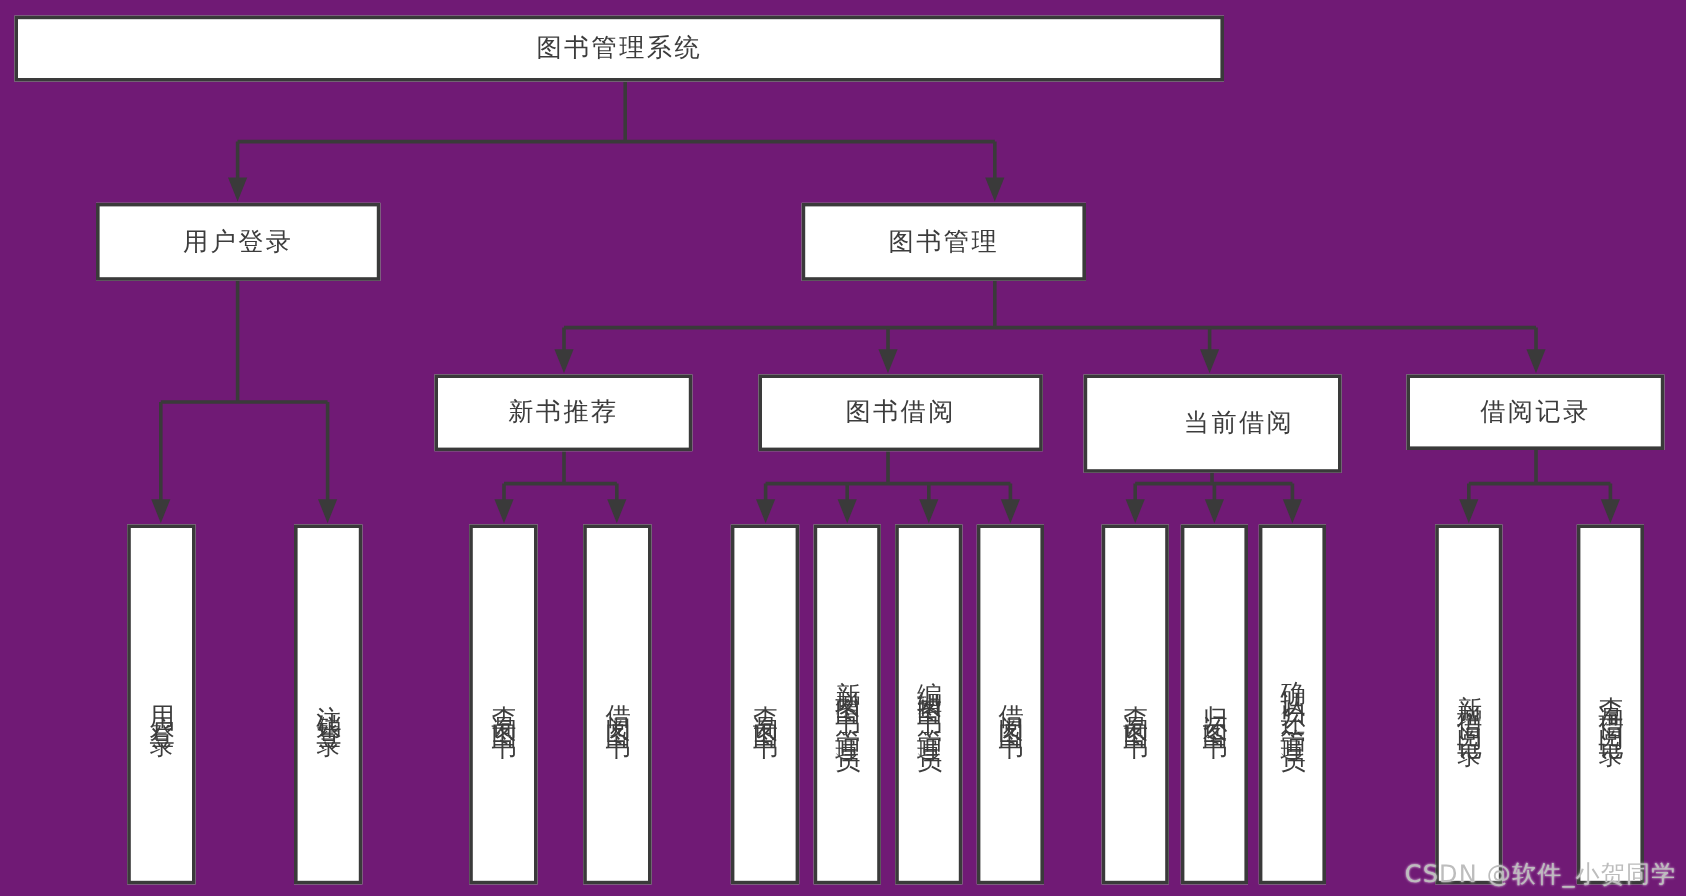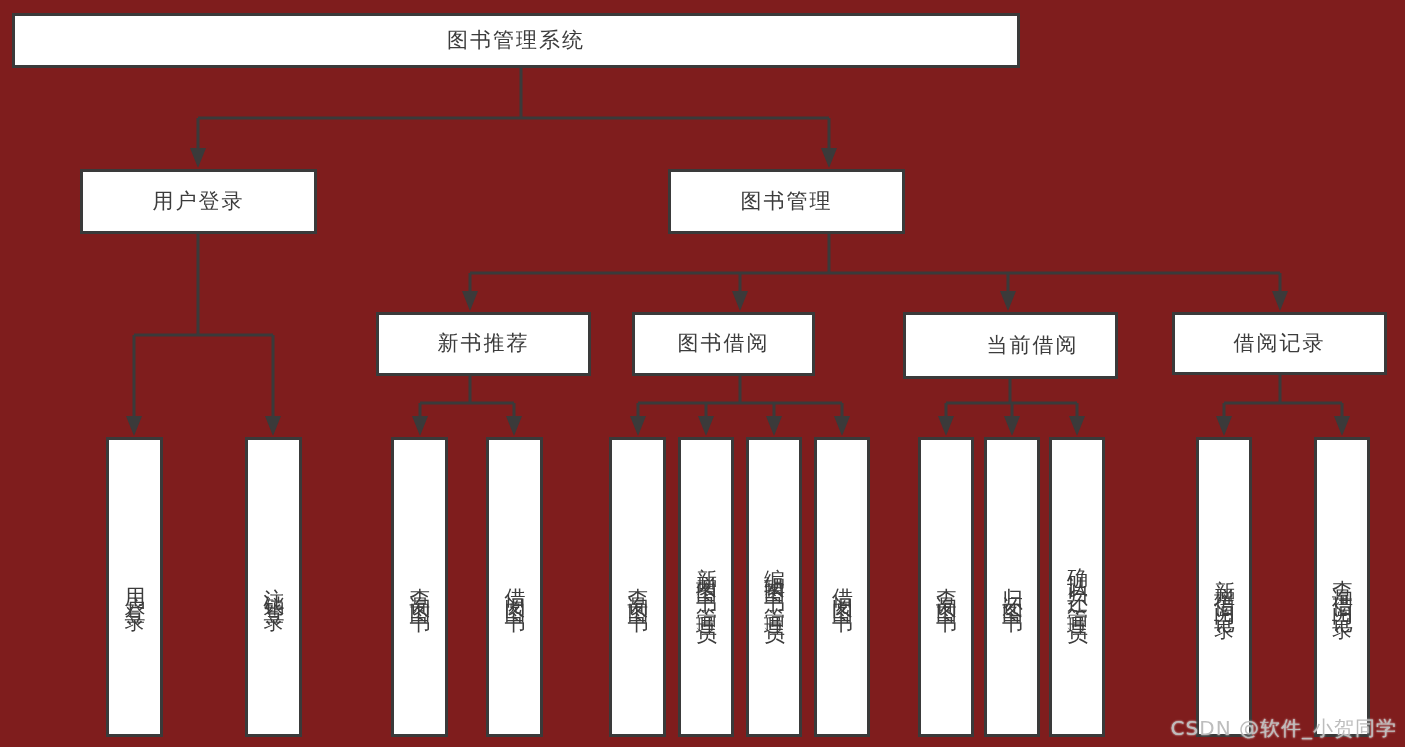--- a/index.html
+++ b/index.html
@@ -5,21 +5,21 @@
   html, body {
     margin: 0;
     padding: 0;
     background: #ffffff;
     font-family: "DejaVu Sans", "Liberation Sans", sans-serif;
   }
   #canvas {
     position: relative;
     width: 1405px;
     height: 747px;
-    background: #7f1d1d;
+    background: #701a75;
     overflow: hidden;
   }
   #connectors {
     position: absolute;
     left: 0; top: 0;
     width: 1405px;
     height: 747px;
   }
   .node {
     position: absolute;
@@ -106,27 +106,27 @@
     <span>图书管理系统</span>
   </div>
 
   <div class="node h" style="left:80px; top:169px; width:237px; height:65px;">
     <span>用户登录</span>
   </div>
   <div class="node h" style="left:668px; top:169px; width:237px; height:65px;">
     <span>图书管理</span>
   </div>
 
-  <div class="node h" style="left:362px; top:312px; width:215px; height:64px;margin-left:14px;">
+  <div class="node h" style="left:362px; top:312px; width:215px; height:64px;">
     <span>新书推荐</span>
   </div>
-  <div class="node h" style="left:632px; top:312px; width:183px; height:64px;">
+  <div class="node h" style="left:632px; top:312px; width:237px; height:64px;">
     <span>图书借阅</span>
   </div>
-  <div class="node h" style="left:903px; top:312px; width:215px; height:67px;padding-left:44px;">
+  <div class="node h" style="left:903px; top:312px; width:215px; height:82px;padding-left:44px;">
     <span>当前借阅</span>
   </div>
   <div class="node h" style="left:1172px; top:312px; width:215px; height:63px;">
     <span>借阅记录</span>
   </div>
 
   <div class="node v" style="left:106px; top:437px; width:57px; height:300px;">
     <span>用户登录</span>
   </div>
   <div class="node v" style="left:245px; top:437px; width:57px; height:300px;">

